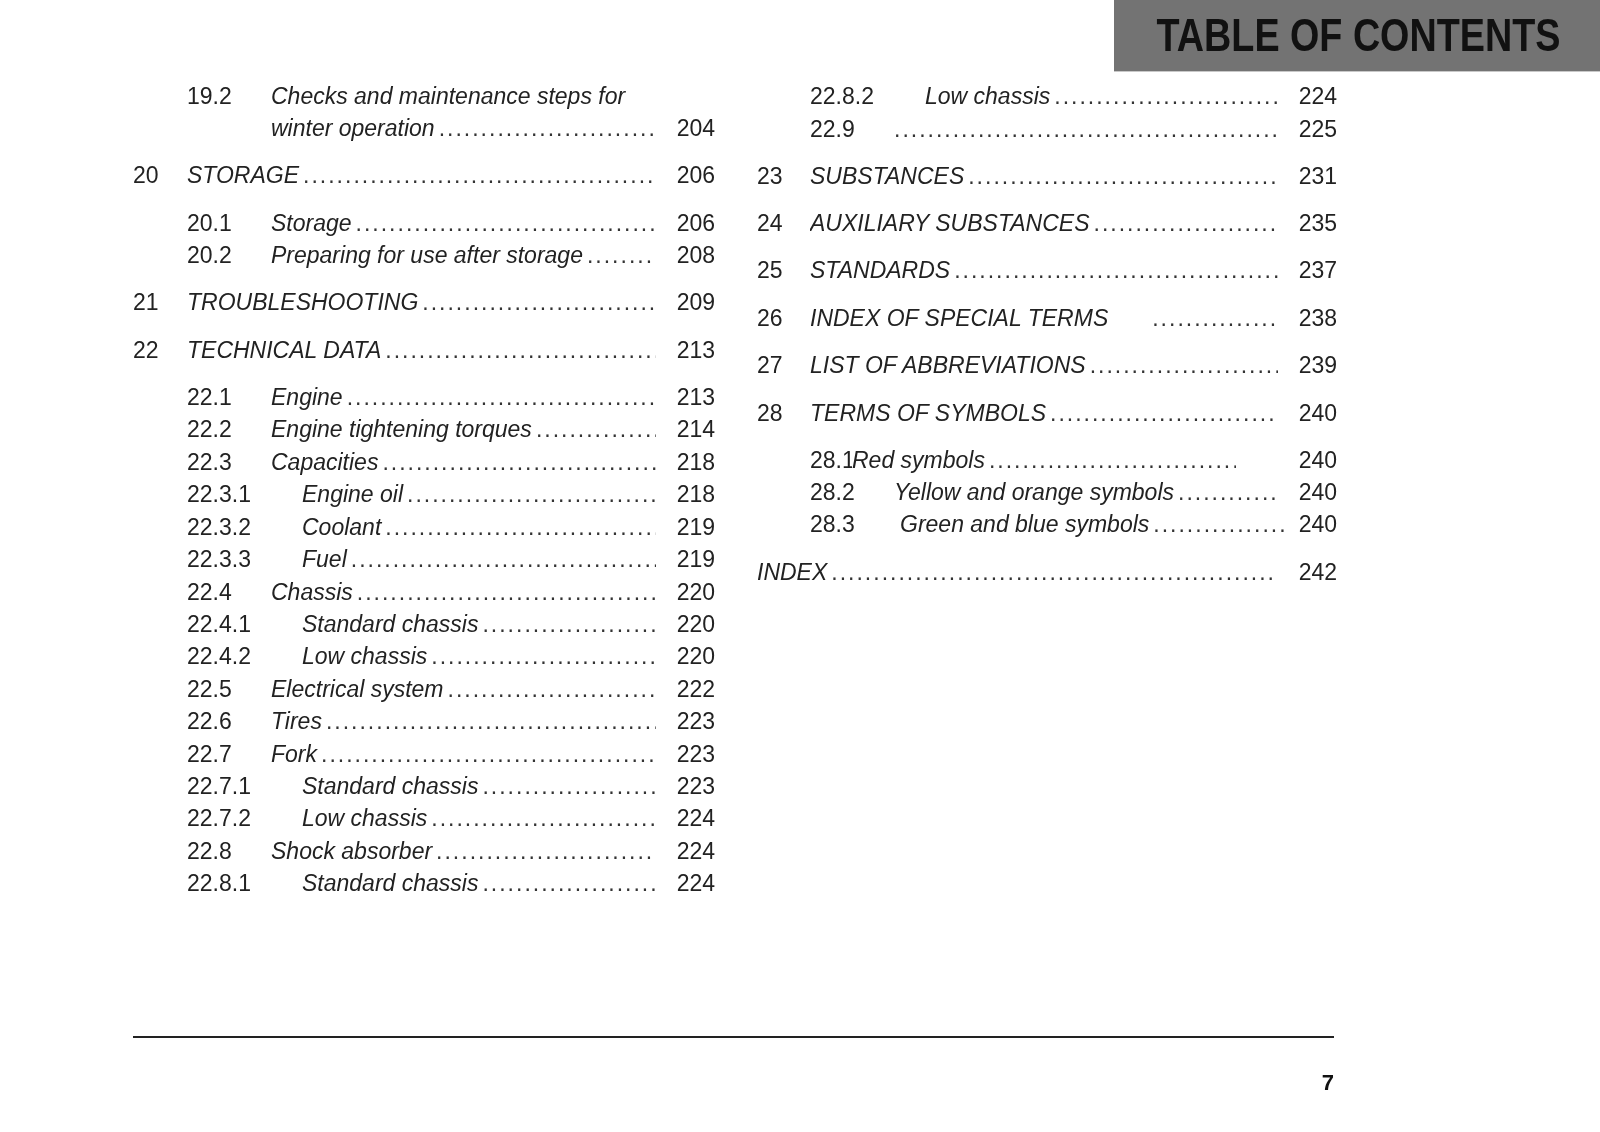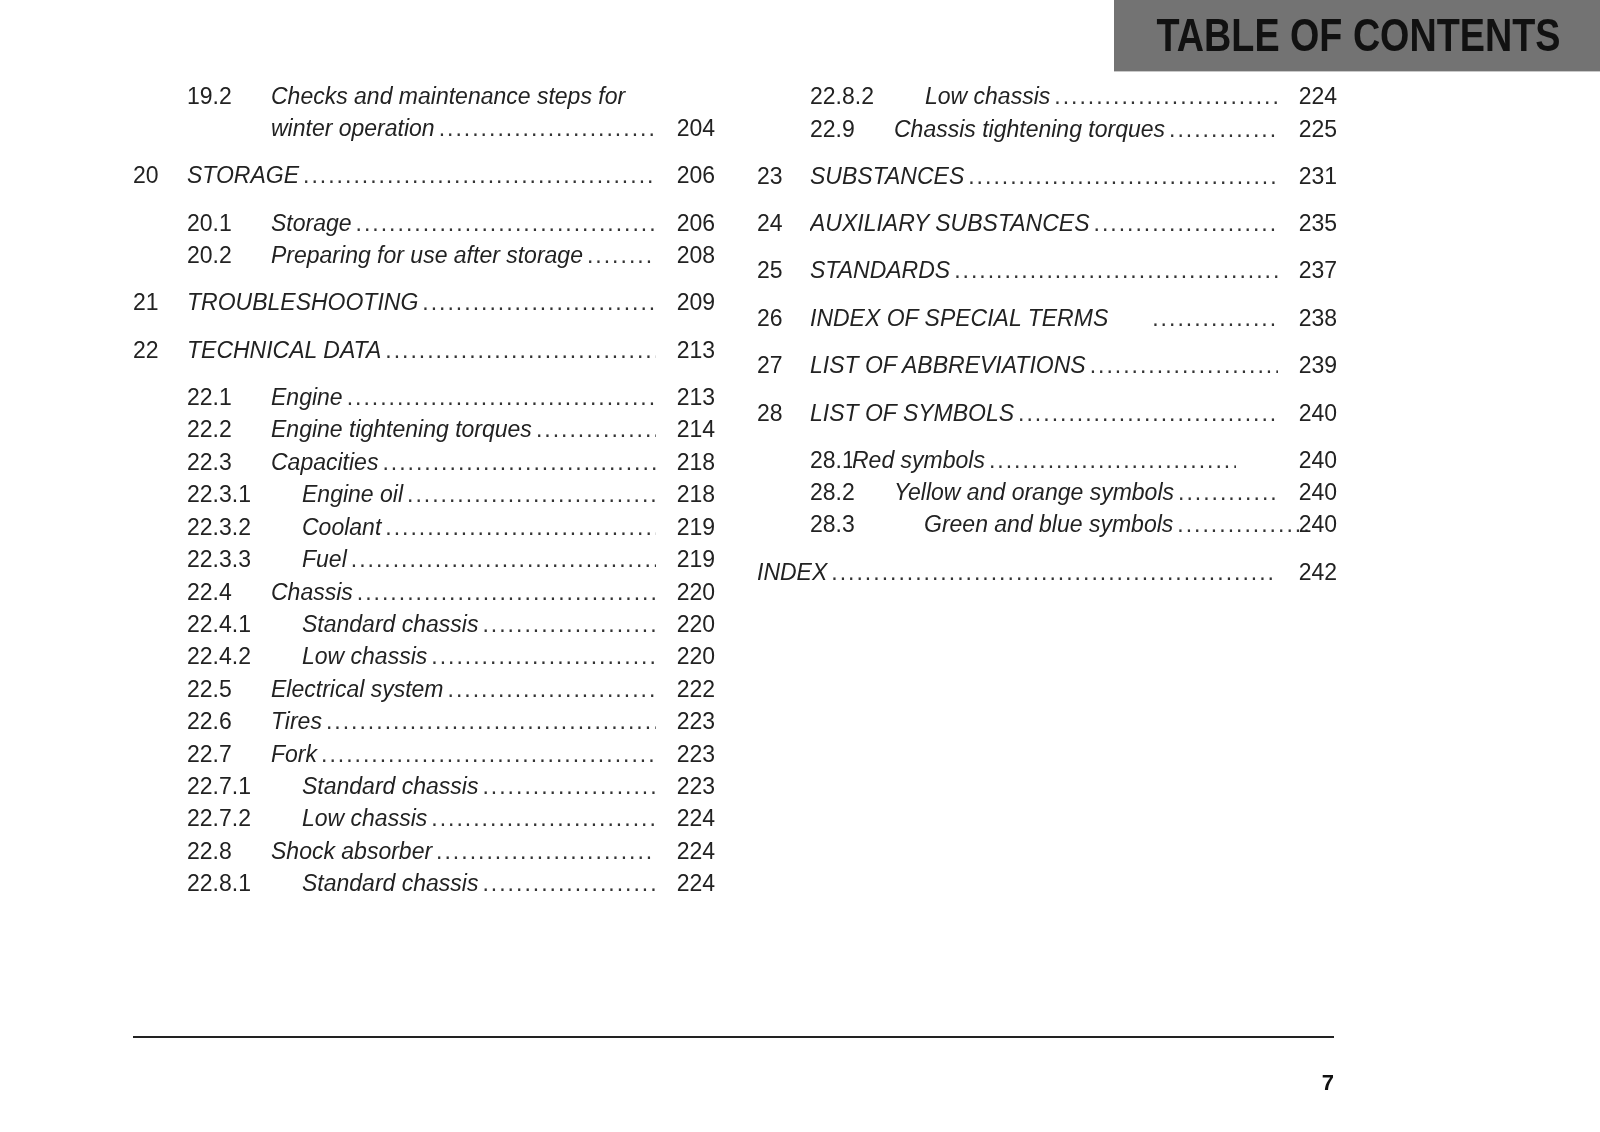--- a/index.html
+++ b/index.html
@@ -237,21 +237,20 @@
       <span class="num" style="left: 810px;">22.8.2</span>
       <span class="title-wrap" style="left: 925px; width: 353px;">
         <span class="title-text">Low chassis</span>
         <span class="leader"></span>
       </span>
       <span class="page" style="left: 1287px; width: 50px;">224</span>
     </div>
     <div class="row" style="top: 113px; left: 0px; width: 1600px;">
       <span class="num" style="left: 810px;">22.9</span>
       <span class="title-wrap" style="left: 894px; width: 384px;">
-        <span class="title-text">Chassis tightening torques</span>
         <span class="leader"></span>
       </span>
       <span class="page" style="left: 1287px; width: 50px;">225</span>
     </div>
     <div class="row" style="top: 160px; left: 0px; width: 1600px;">
       <span class="num" style="left: 757px;">23</span>
       <span class="title-wrap" style="left: 810px; width: 468px;">
         <span class="title-text">SUBSTANCES</span>
         <span class="leader"></span>
       </span>
@@ -285,21 +284,21 @@
       <span class="num" style="left: 757px;">27</span>
       <span class="title-wrap" style="left: 810px; width: 468px;">
         <span class="title-text">LIST OF ABBREVIATIONS</span>
         <span class="leader"></span>
       </span>
       <span class="page" style="left: 1287px; width: 50px;">239</span>
     </div>
     <div class="row" style="top: 397px; left: 0px; width: 1600px;">
       <span class="num" style="left: 757px;">28</span>
       <span class="title-wrap" style="left: 810px; width: 468px;">
-        <span class="title-text">LIST OF SYMBOLS</span>
+        <span class="title-text">TERMS OF SYMBOLS</span>
         <span class="leader"></span>
       </span>
       <span class="page" style="left: 1287px; width: 50px;">240</span>
     </div>
     <div class="row" style="top: 444px; left: 0px; width: 1600px;">
       <span class="num" style="left: 810px;">28.1</span>
       <span class="title-wrap" style="left: 852px; width: 384px;">
         <span class="title-text">Red symbols</span>
         <span class="leader"></span>
       </span>
@@ -308,21 +307,21 @@
     <div class="row" style="top: 476px; left: 0px; width: 1600px;">
       <span class="num" style="left: 810px;">28.2</span>
       <span class="title-wrap" style="left: 894px; width: 384px;">
         <span class="title-text">Yellow and orange symbols</span>
         <span class="leader"></span>
       </span>
       <span class="page" style="left: 1287px; width: 50px;">240</span>
     </div>
     <div class="row" style="top: 508px; left: 0px; width: 1600px;">
       <span class="num" style="left: 810px;">28.3</span>
-      <span class="title-wrap" style="left: 924px; width: 384px;">
+      <span class="title-wrap" style="left: 900px; width: 384px;">
         <span class="title-text">Green and blue symbols</span>
         <span class="leader"></span>
       </span>
       <span class="page" style="left: 1287px; width: 50px;">240</span>
     </div>
     <div class="row" style="top: 556px; left: 0px; width: 1600px;">
       <span class="title-wrap" style="left: 757px; width: 521px;">
         <span class="title-text">INDEX</span>
         <span class="leader"></span>
       </span>

